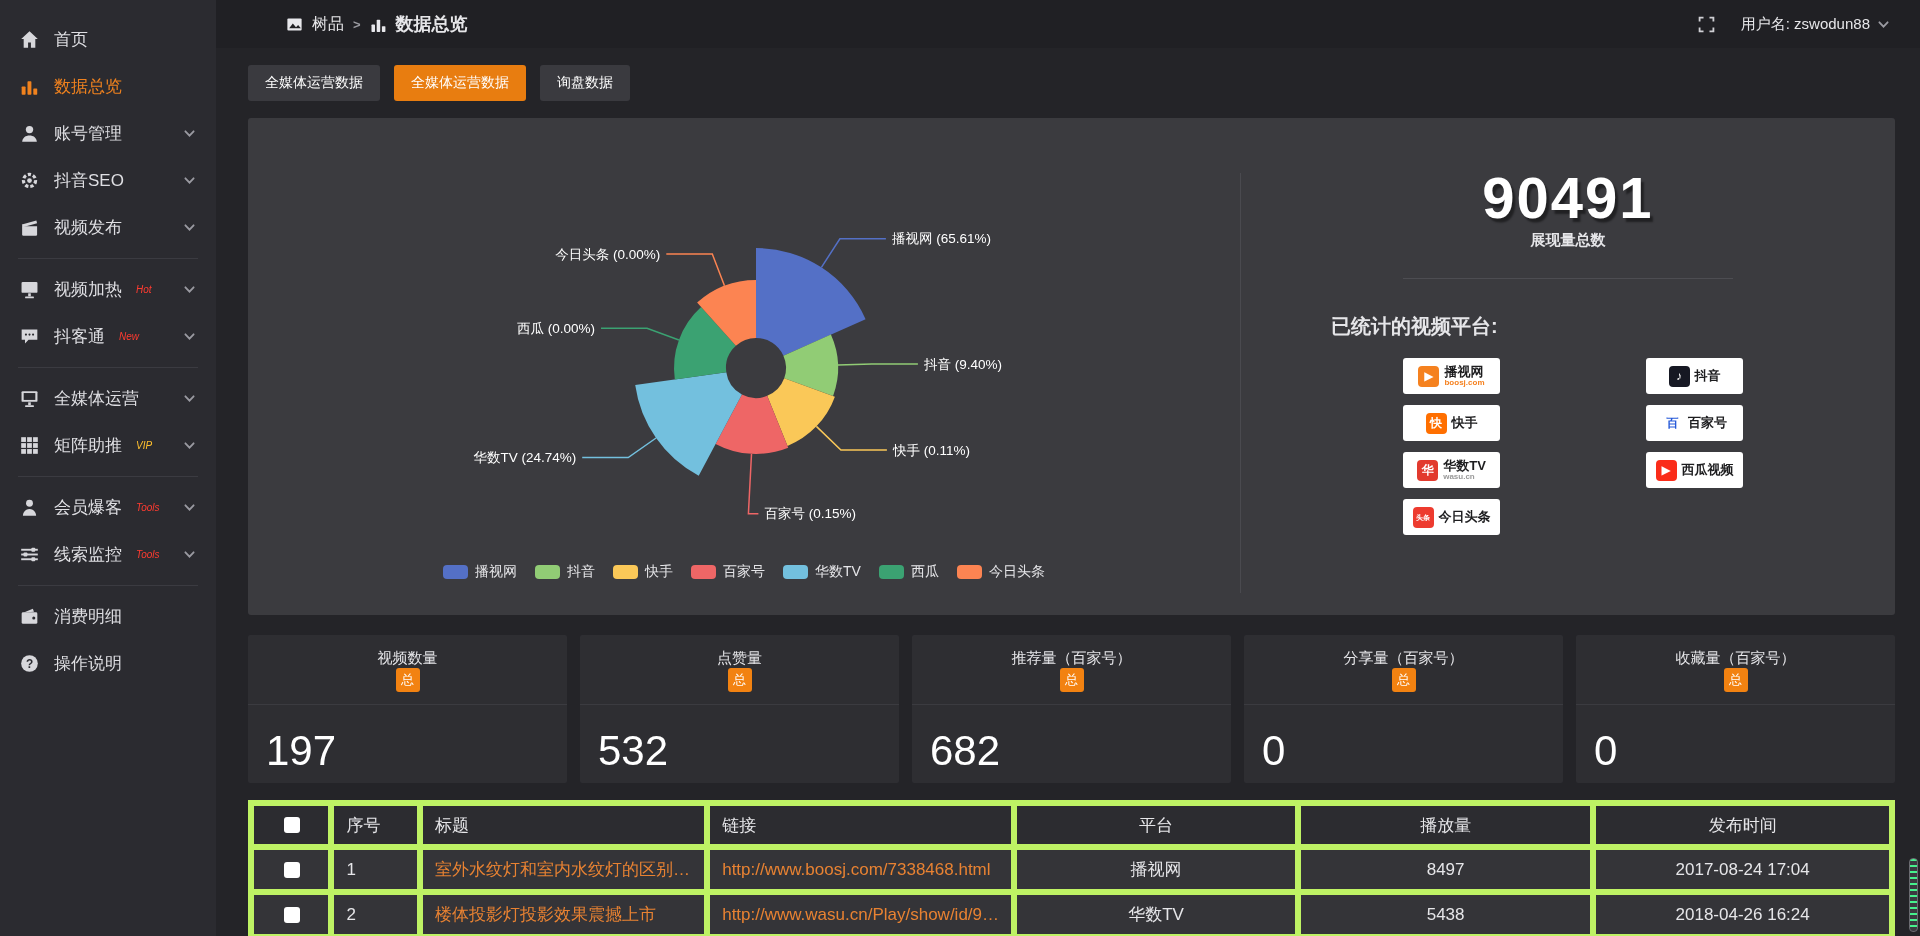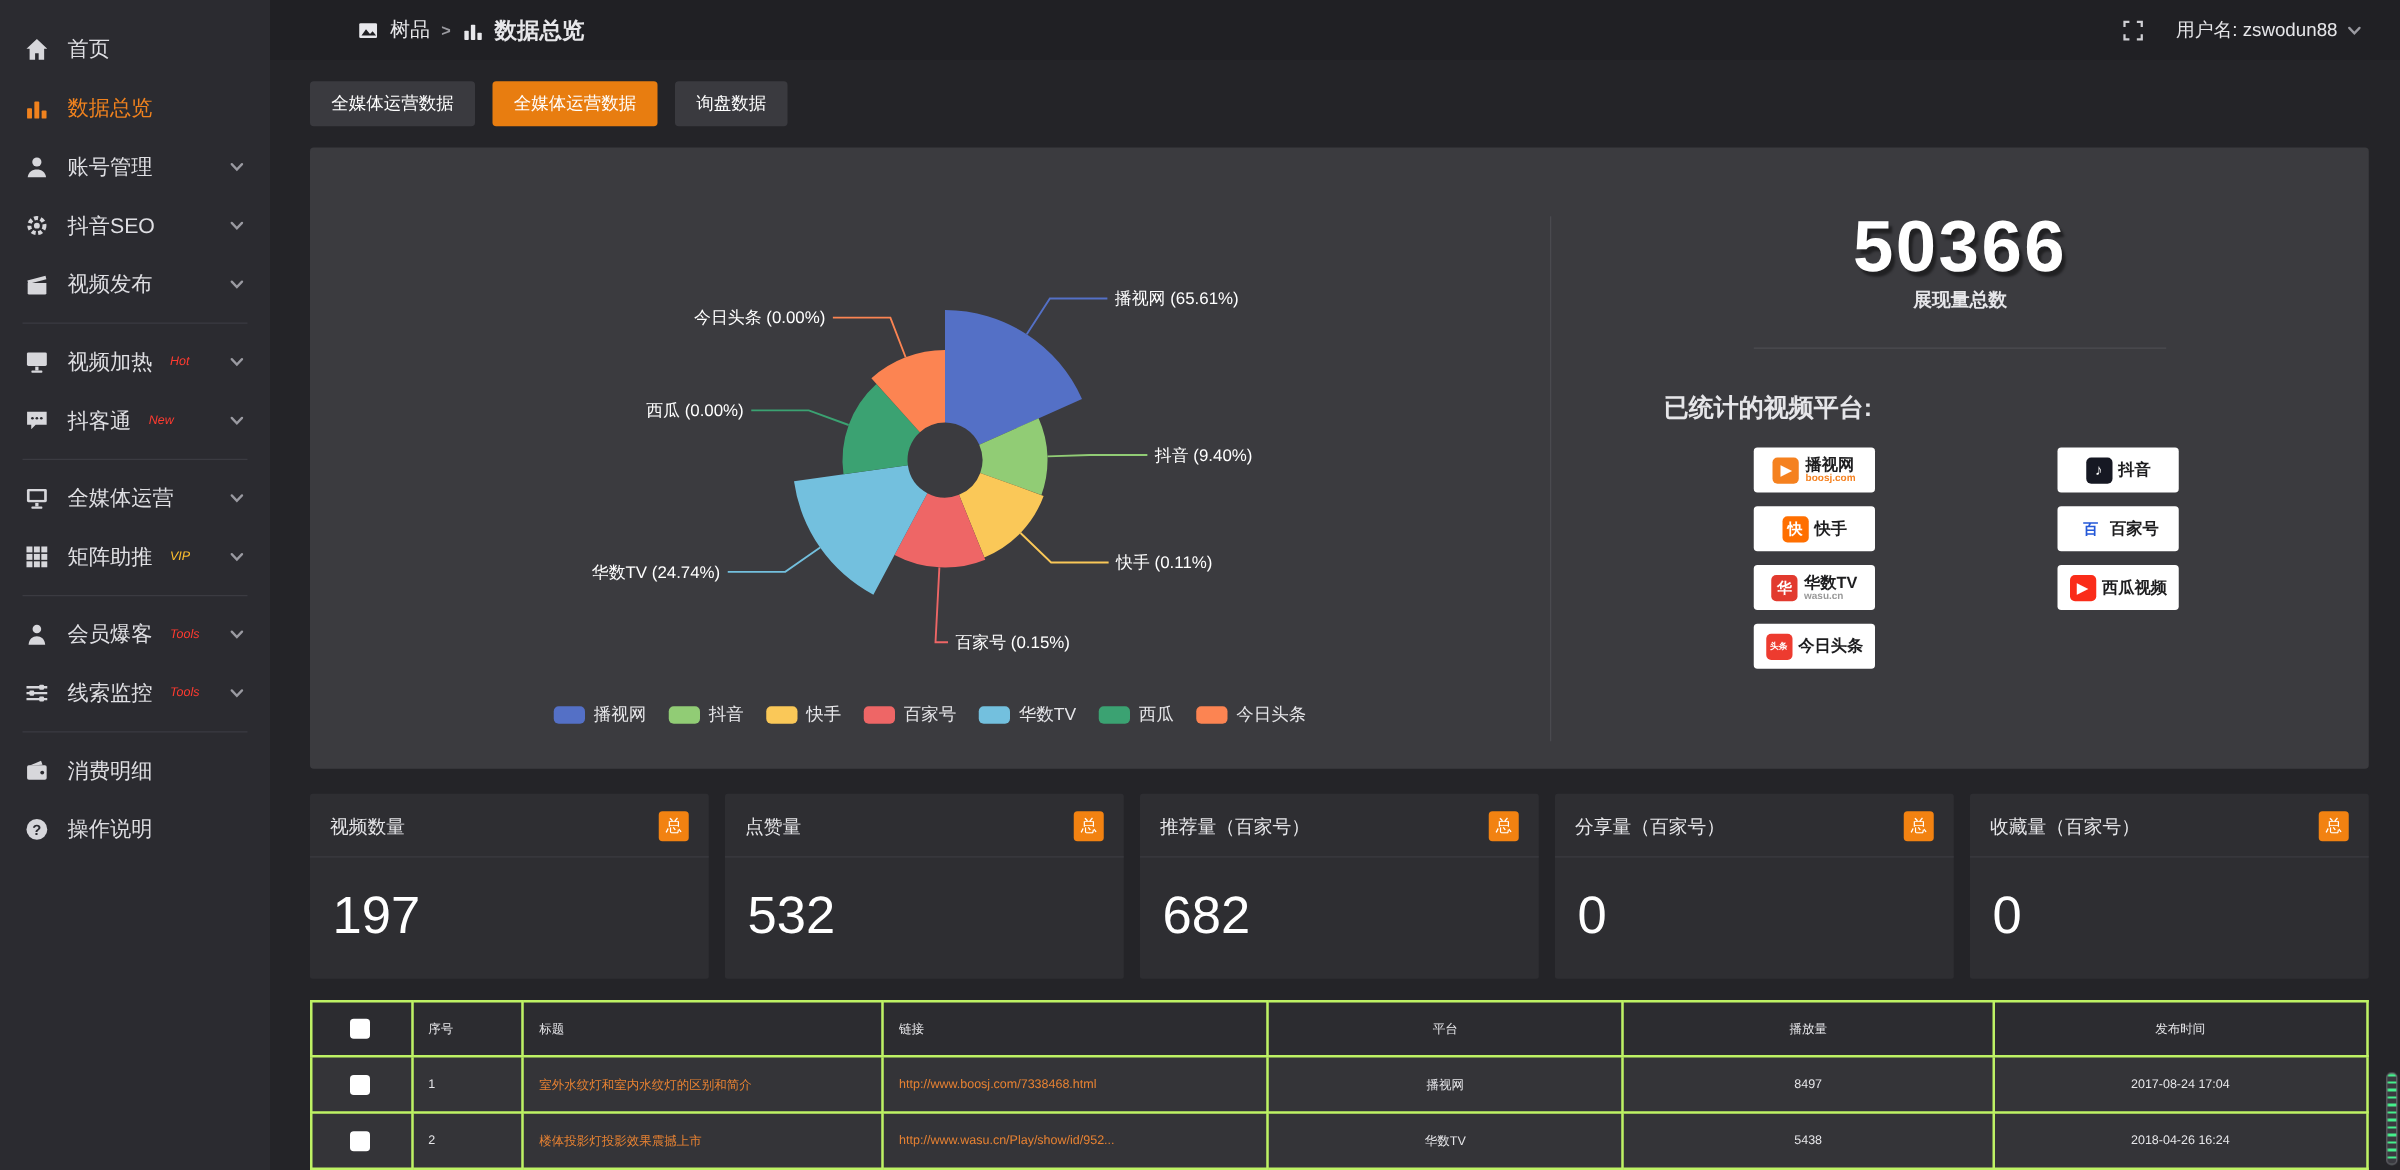--- a/index.html
+++ b/index.html
@@ -65,30 +65,30 @@
     font-weight:bold; font-size:12px; flex:0 0 21px; }
   .p-ico.small-glyph { font-size:7px; line-height:1; }
   .p-texts { display:flex; flex-direction:column; line-height:1.05; }
   .p-name { font-size:13px; font-weight:bold; color:#1d1d1f; white-space:nowrap; }
   .p-sub { font-size:8px; font-weight:bold; }
 
   
   .cards { display:flex; gap:13px; margin-top:20px; }
   .card { flex:1; background:#2e2e32; height:148px; border-radius:2px; }
   .card-head { display:flex; align-items:center; justify-content:space-between;
-    padding:14px 16px 12px; border-bottom:1px solid #3b3b40; }
+    padding:14px 16px 12px; border-bottom:1px solid #3b3b40;flex-direction:column; }
   .card-label { font-size:15px; }
   .card-badge { background:#f28211; color:#fff; font-size:13px; width:24px; height:24px; border-radius:3px;
     display:flex; align-items:center; justify-content:center; }
   .card-value { font-size:42px; color:#fff; padding:22px 18px 0; }
 
   
   .table-wrap { margin-top:17px; }
   table { width:100%; border-collapse:collapse; table-layout:fixed; background:#343438; }
-  th, td { border:2px solid #bef264; font-weight:normal; font-size:10px; height:45px; padding:0 12px;
+  th, td { border:6px solid #bef264; font-weight:normal; font-size:17px; height:45px; padding:0 12px;
     overflow:hidden; white-space:nowrap; text-overflow:ellipsis; }
   thead th { background:#2c2c30; height:44px; text-align:left; }
   .col-center, thead th.col-center { text-align:center; }
   .cb { width:16px; height:16px; background:#fff; border-radius:3px; cursor:pointer; }
   td.cb-cell, th.cb-cell { padding-left:30px; }
   .link-text { color:#e88232; cursor:pointer; }
 
   
   .scroll-thumb { position:fixed; right:2px; bottom:4px; width:9px; height:74px; border-radius:4px;
     border:1px solid #6a6a70;
@@ -390,21 +390,21 @@
             <span>西瓜</span>
           </span>
           <span class="legend-item">
             <span class="legend-swatch" style="background: rgb(252, 132, 82);"></span>
             <span>今日头条</span>
           </span>
         </div>
     </div>
     <div class="v-div"></div>
     <div class="chart-right">
-      <div class="big-num">50366</div>
+      <div class="big-num">90491</div>
       <div class="big-num-label">展现量总数</div>
       <div class="hr-line"></div>
       <div class="platforms-title">已统计的视频平台:</div>
       <div class="platform-cols" id="platform-cols">
           <div class="platform-col">
             <div class="p-badge">
               <span class="p-ico" style="background: rgb(245, 129, 31); color: rgb(255, 255, 255);">▶</span>
               <span class="p-texts">
                 <span class="p-name">播视网</span>
                 <span class="p-sub" style="color: rgb(245, 129, 31);">boosj.com</span>

